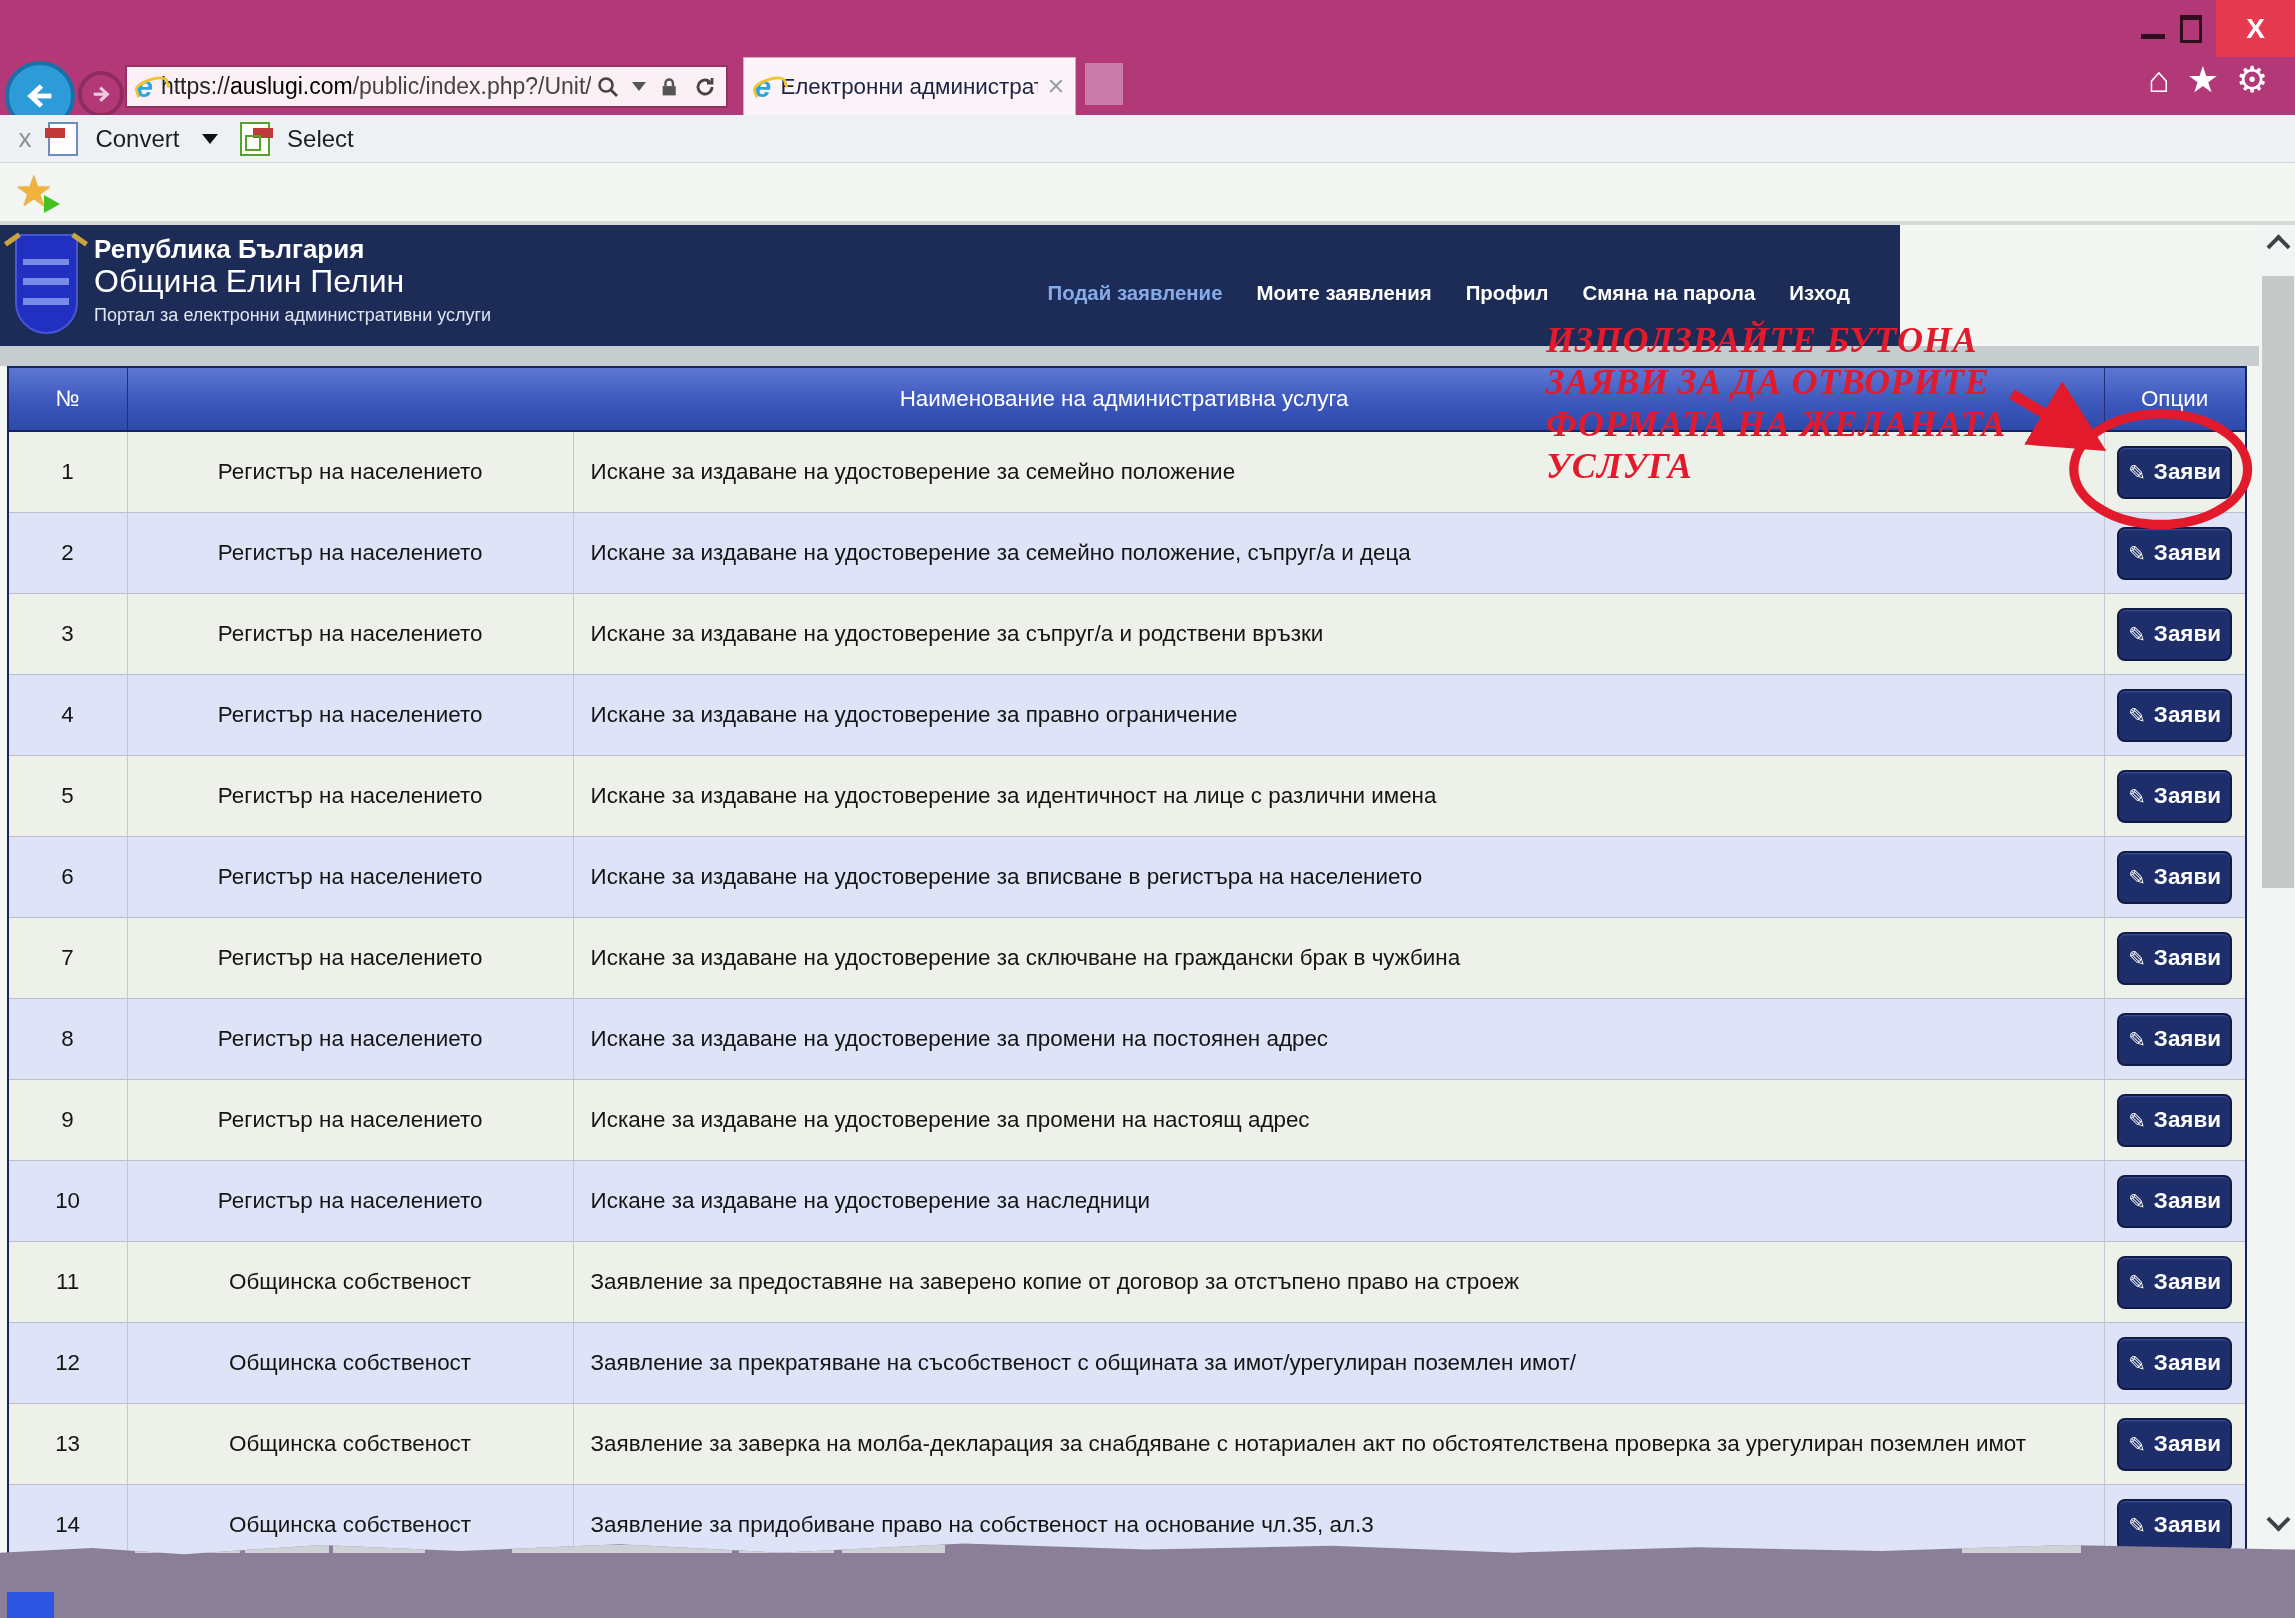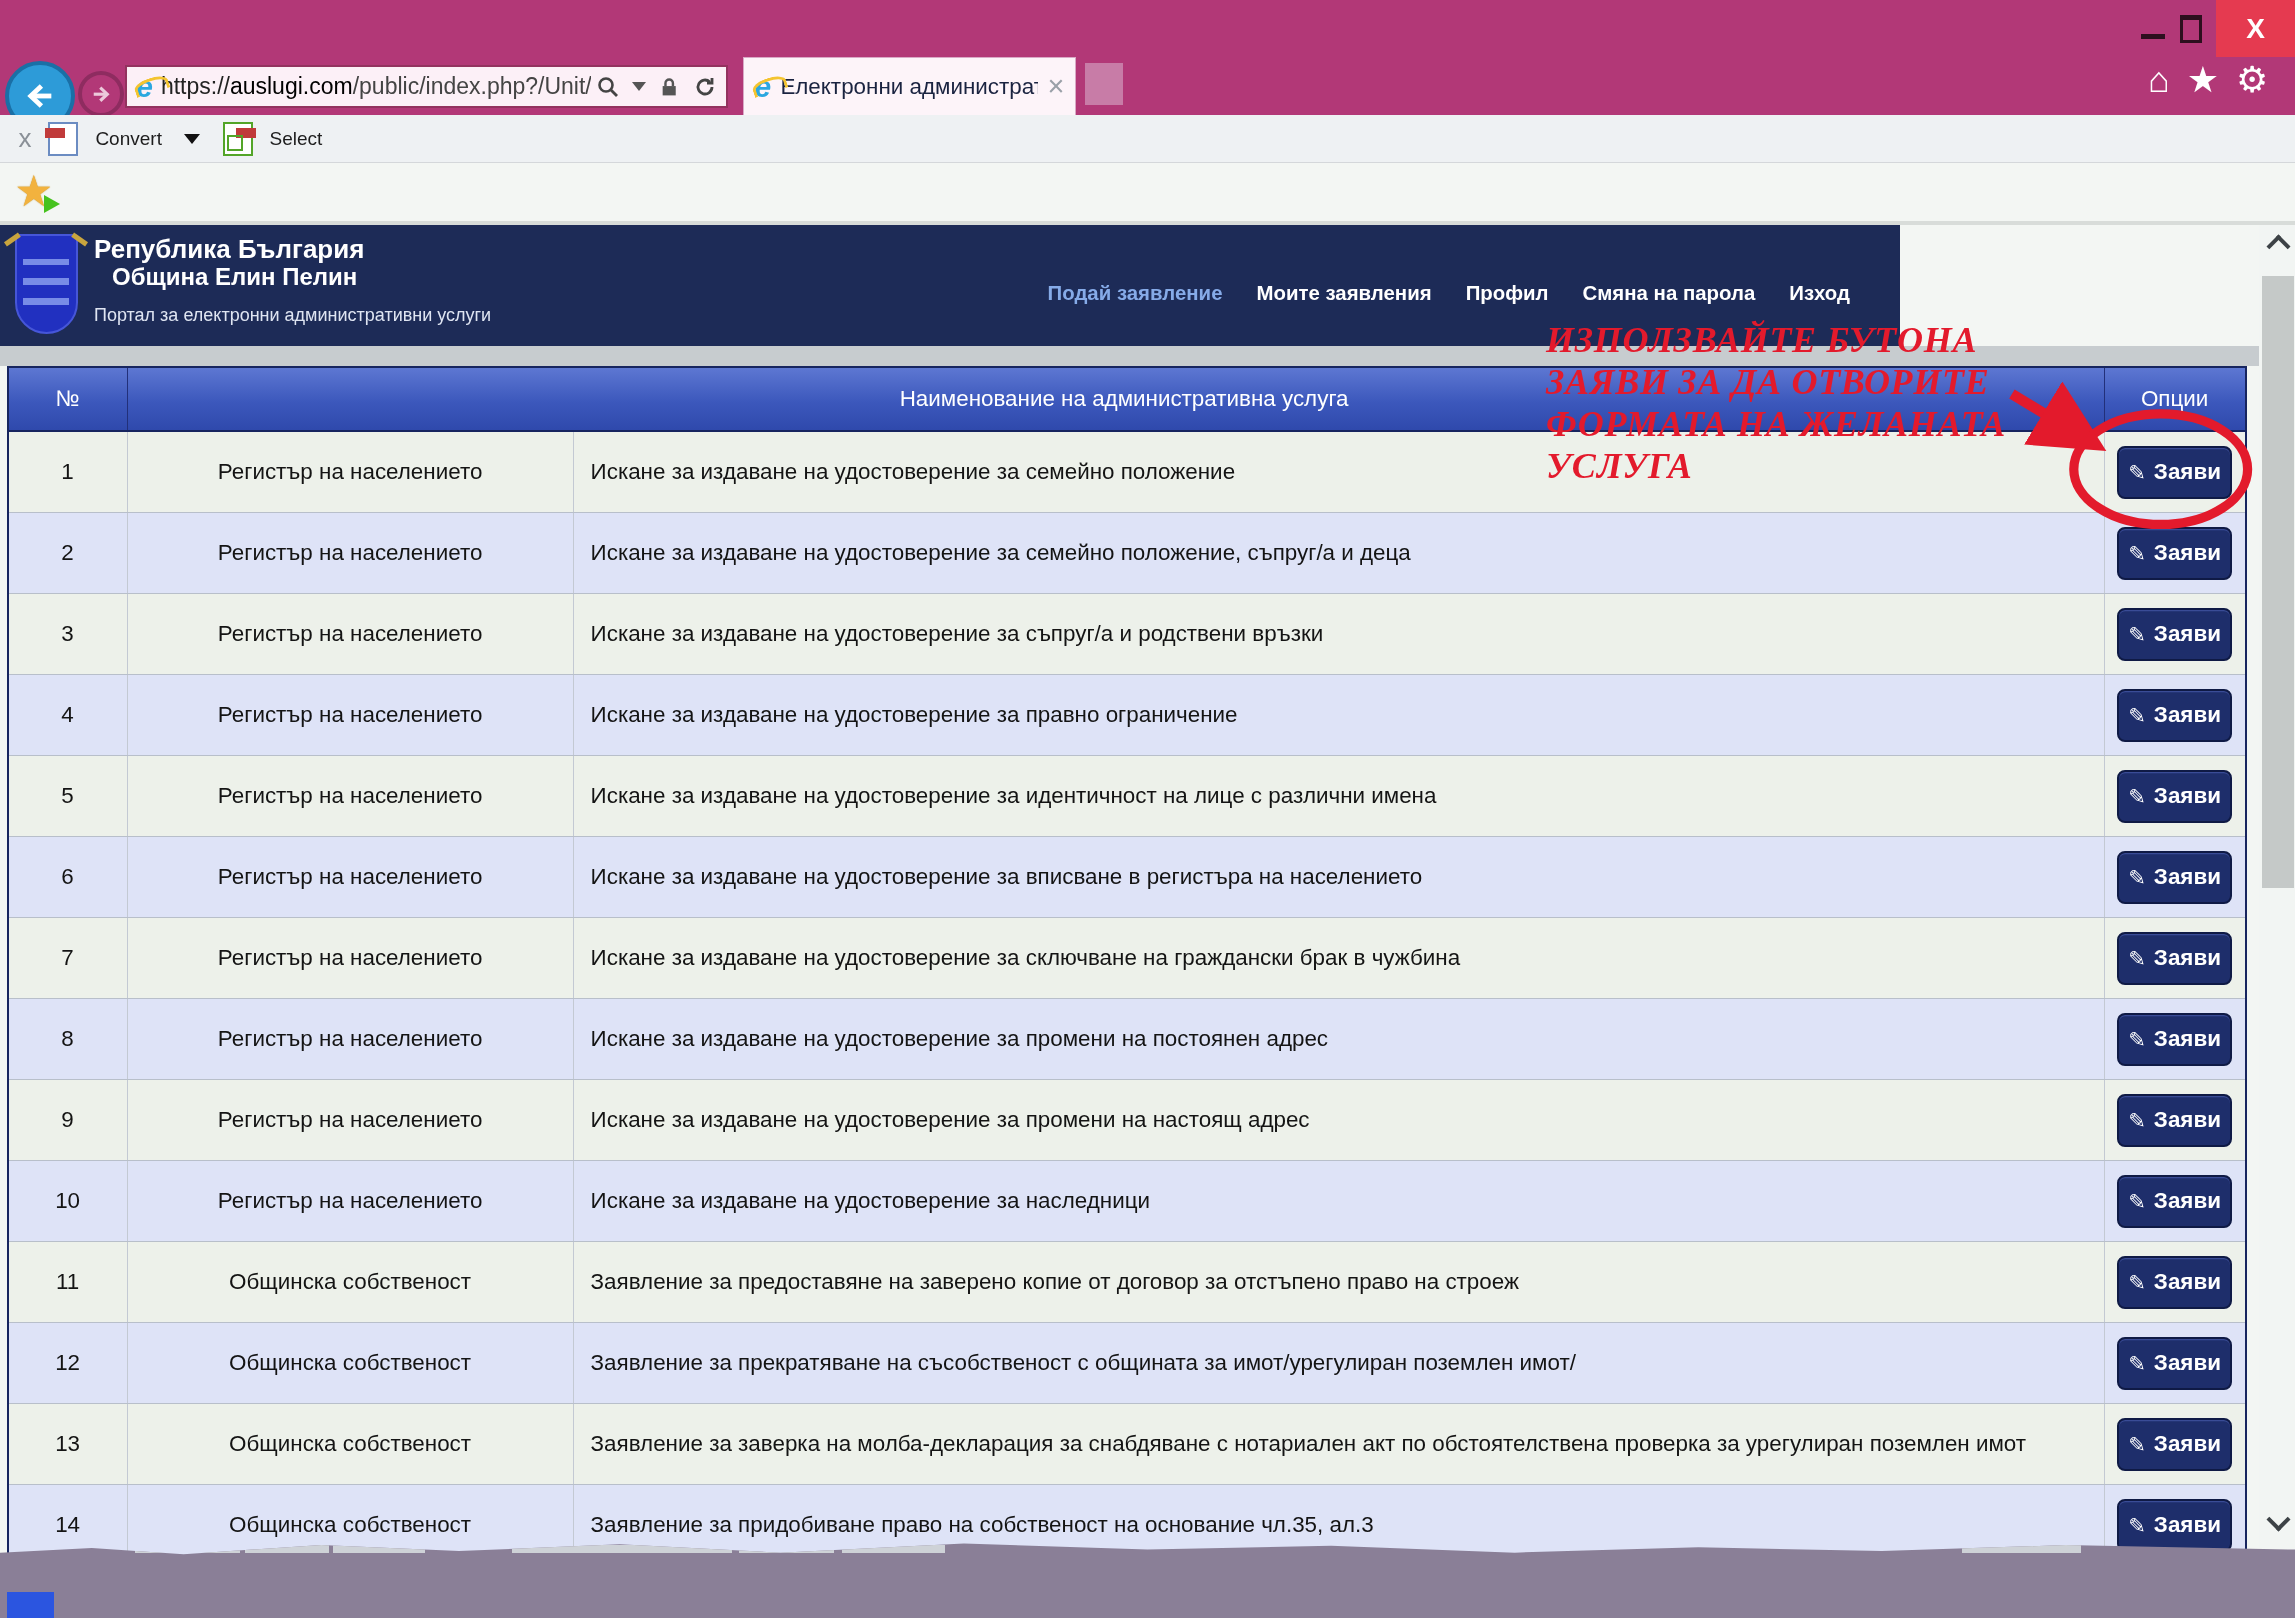--- a/index.html
+++ b/index.html
@@ -36,36 +36,36 @@
   .chrome-icons{position:absolute;top:62px;left:2148px;display:flex;gap:17px;color:#fff;}
   .chrome-icons span{font-size:36px;line-height:1;}
   .toolbar{position:absolute;left:0;top:115px;right:0;height:47px;background:#eef1f3;border-bottom:1.3px solid #d4d7da;
     display:flex;align-items:center;gap:17px;padding-left:18.4px;}
   .tb-x{font-size:26px;color:#8a9097;}
   .doc-ico{position:relative;width:30px;height:34px;background:#fff;border:2.6px solid #6b8cc2;box-sizing:border-box;}
   .doc-ico .band{position:absolute;left:-5.3px;top:4px;width:20px;height:10.5px;background:#c03a3a;}
   .doc-ico.green{border-color:#53a528;}
   .doc-ico.green .band{background:#c03a3a;left:auto;right:-5.3px;}
   .doc-ico.green .inner{position:absolute;left:2.6px;bottom:2.6px;width:12px;height:12px;border:2.6px solid #53a528;}
-  .tb-label{font-size:19px;color:#1d1d1d;}
+  .tb-label{font-size:24px;color:#1d1d1d;}
   .tb-tri{width:0;height:0;border-left:8px solid transparent;border-right:8px solid transparent;border-top:10.5px solid #111;margin:0 5.3px;}
   .fav-star{position:absolute;left:14.5px;top:166px;font-size:43px;color:#f2b23e;text-shadow:0 0 1.3px #b98516;}
   .fav-star:after{content:"";position:absolute;right:-6.6px;bottom:2.6px;width:0;height:0;
     border-top:9.2px solid transparent;border-bottom:9.2px solid transparent;border-left:16px solid #46c21e;}
 
   
   .pre-strip{position:absolute;left:0;top:221px;right:0;height:4px;background:#d8dcd9;}
   .site-header{position:absolute;left:0;top:225px;width:1900px;height:121px;background:#1d2b57;border-bottom:2.6px solid #121d3c;}
   .logo{position:absolute;left:14.5px;top:9.2px;width:63px;height:100px;background:#2130c0;
     border:2px solid #4656d8;border-radius:4px 4px 32px 32px;box-sizing:border-box;overflow:hidden;}
   .logo .det{position:absolute;left:6.6px;right:6.6px;height:6.6px;background:#8fa4f0;opacity:.8;}
   .gold{position:absolute;width:17px;height:5.3px;background:#c9a53e;}
   .ht{position:absolute;left:94px;color:#fff;white-space:nowrap;}
   .ht1{top:9.2px;font-size:26px;font-weight:bold;}
-  .ht2{top:38px;font-size:24px;font-weight:bold;margin-left:18px;}
+  .ht2{top:38px;font-size:32px;font-weight:normal;}
   .ht3{top:80px;font-size:18px;color:#dfe5f2;}
   .site-nav{position:absolute;right:50px;top:57px;display:flex;gap:34px;}
   .site-nav .lnk{font-size:20.4px;font-weight:bold;color:#fff;white-space:nowrap;cursor:pointer;}
   .site-nav .lnk.active{color:#86abe8;}
   .sub-strip{position:absolute;left:0;top:346px;width:2259px;height:20px;background:#c7cccf;}
 
   
   .tbl{position:absolute;left:6.6px;top:366px;width:2240px;border:2.6px solid #17255f;box-sizing:border-box;background:#eef2ec;}
   .thead{display:flex;height:62px;background:linear-gradient(#5d77d2,#3c58bc 55%,#2f49ac);
     border-bottom:2px solid #17255f;}

